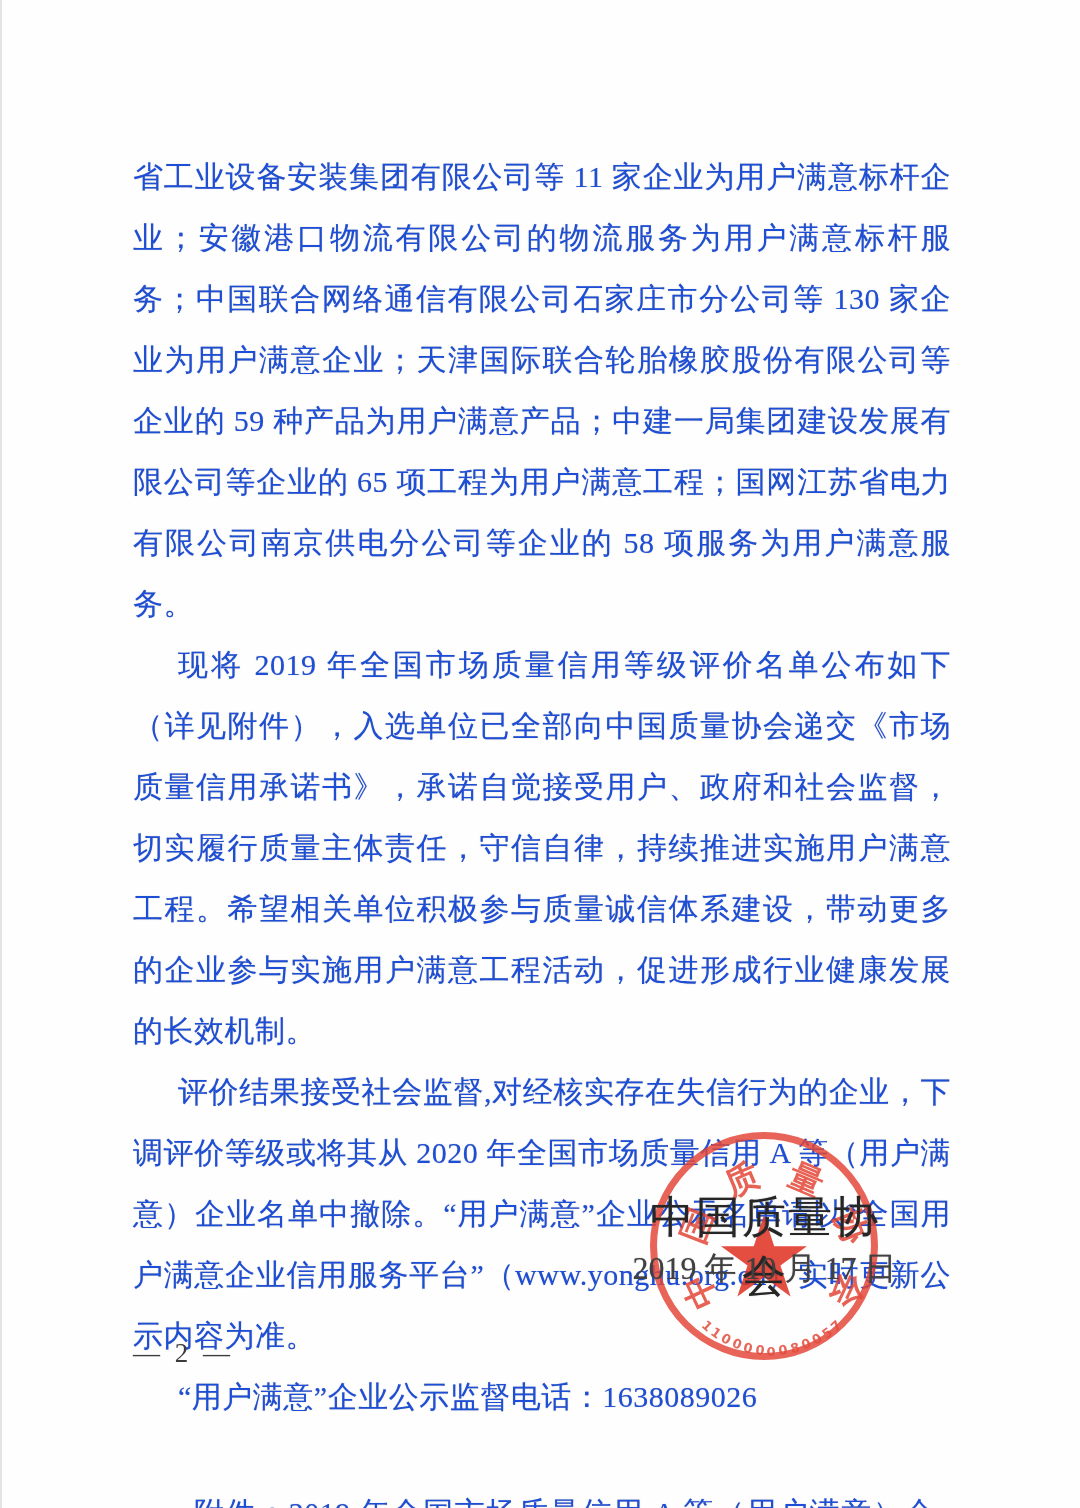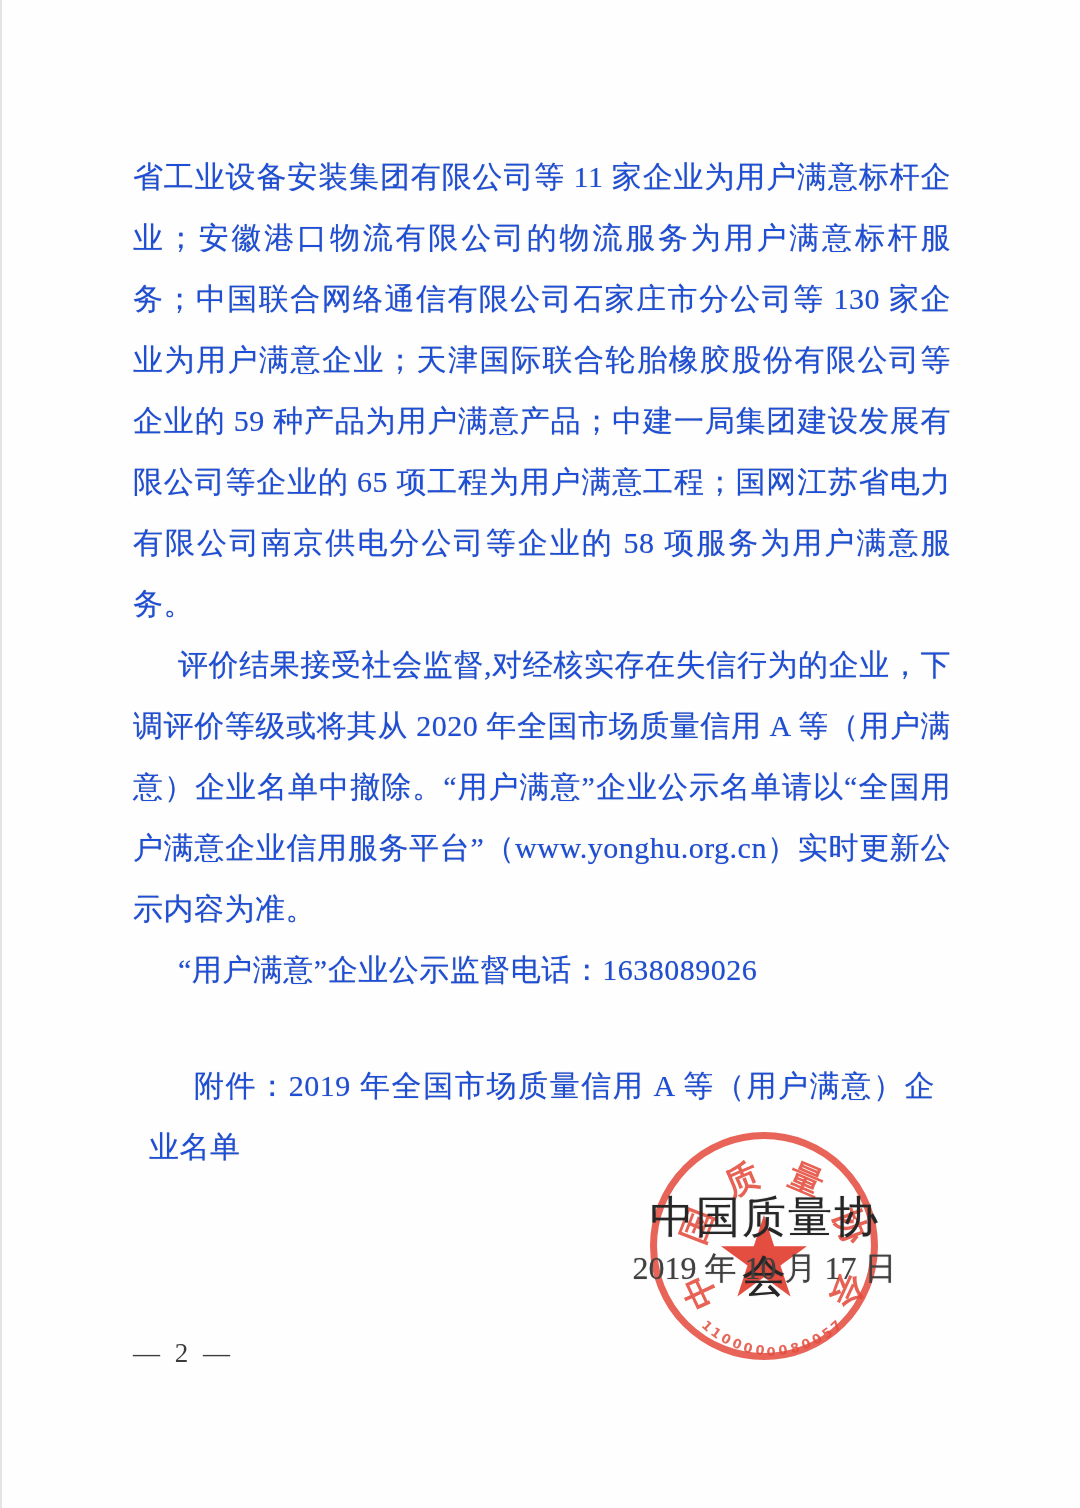--- a/index.html
+++ b/index.html
@@ -117,20 +117,21 @@
   }
 </style>
 </head>
 <body>
 
 <div class="page">
   <div class="scan-edge"></div>
 
   <div class="body-text">
     <p class="para">省工业设备安装集团有限公司等 11 家企业为用户满意标杆企业；安徽港口物流有限公司的物流服务为用户满意标杆服务；中国联合网络通信有限公司石家庄市分公司等 130 家企业为用户满意企业；天津国际联合轮胎橡胶股份有限公司等企业的 59 种产品为用户满意产品；中建一局集团建设发展有限公司等企业的 65 项工程为用户满意工程；国网江苏省电力有限公司南京供电分公司等企业的 58 项服务为用户满意服务。</p>
+    <p class="para indent">现将 2019 年全国市场质量信用等级评价名单公布如下（详见附件），入选单位已全部向中国质量协会递交《市场质量信用承诺书》，承诺自觉接受用户、政府和社会监督，切实履行质量主体责任，守信自律，持续推进实施用户满意工程。希望相关单位积极参与质量诚信体系建设，带动更多的企业参与实施用户满意工程活动，促进形成行业健康发展的长效机制。</p>
     <p class="para indent">评价结果接受社会监督,对经核实存在失信行为的企业，下调评价等级或将其从 2020 年全国市场质量信用 A 等（用户满意）企业名单中撤除。“用户满意”企业公示名单请以“全国用户满意企业信用服务平台”（www.yonghu.org.cn）实时更新公示内容为准。</p>
     <p class="para indent">“用户满意”企业公示监督电话：1638089026</p>
     <p class="attachment-line">附件：2019 年全国市场质量信用 A 等（用户满意）企业名单</p>
   </div>
 
   <div class="seal">
     <span class="arc-char c0">中</span>
     <span class="arc-char c1">国</span>
     <span class="arc-char c2">质</span>
     <span class="arc-char c3">量</span>

